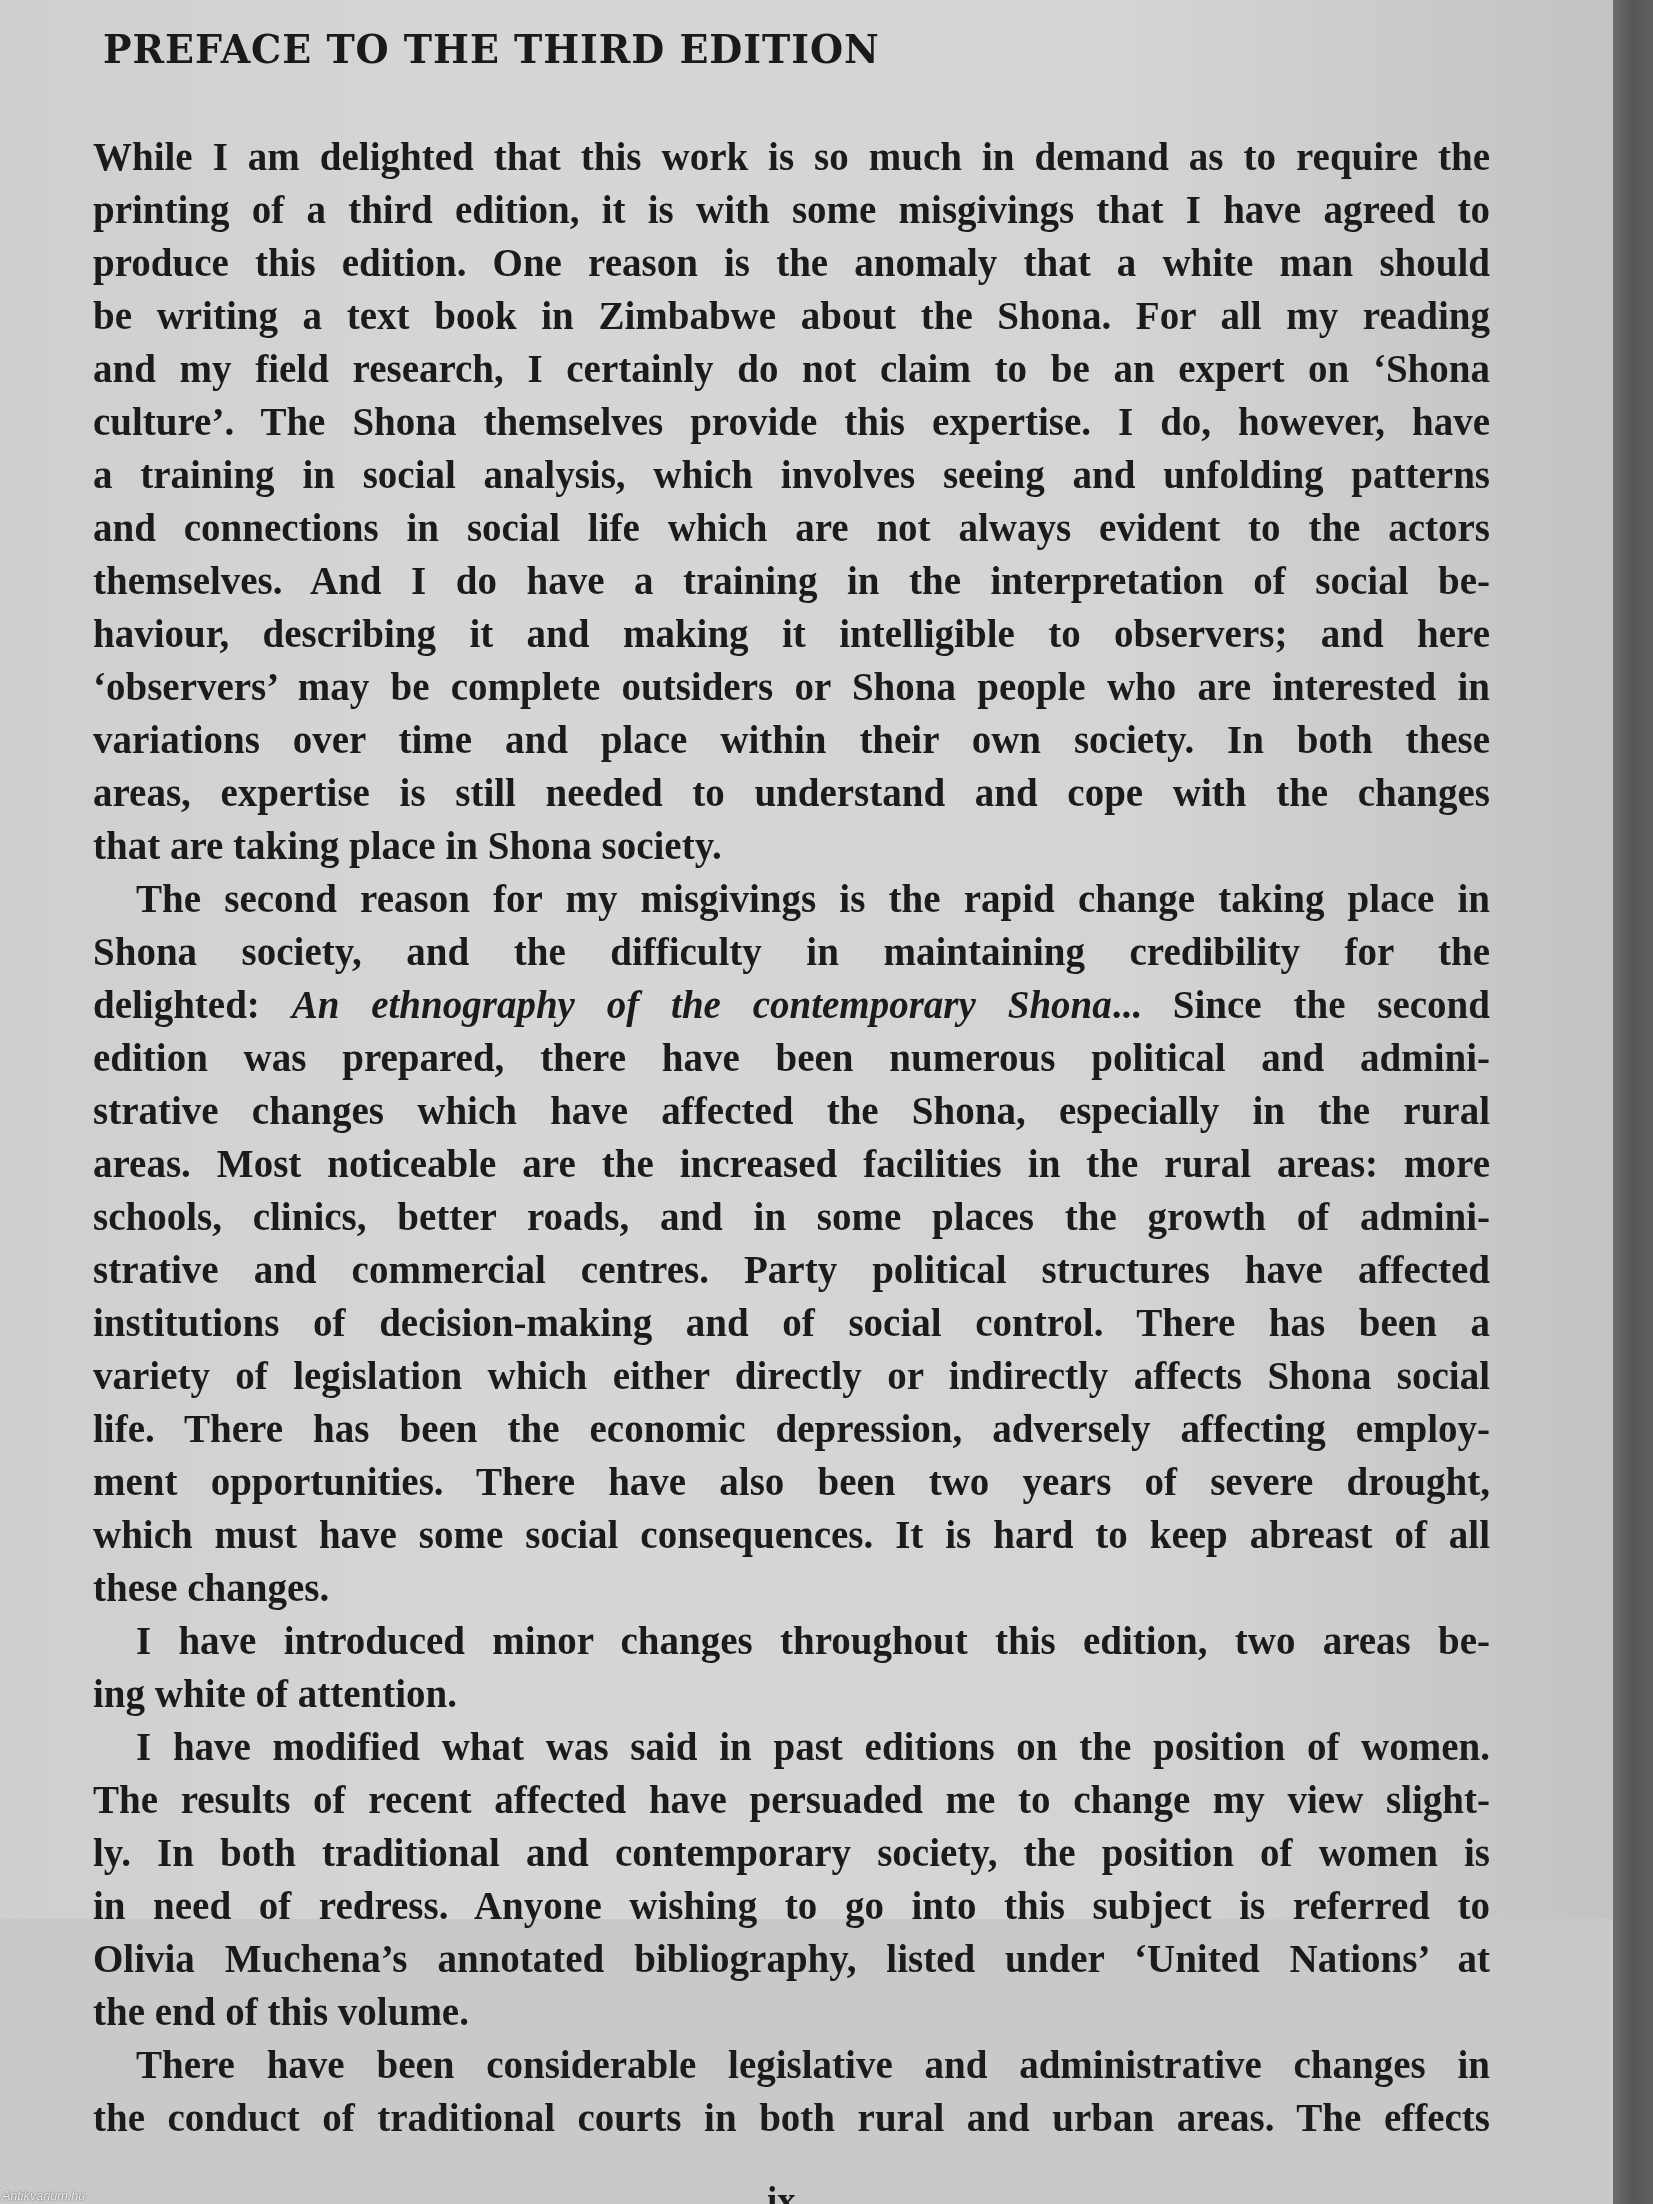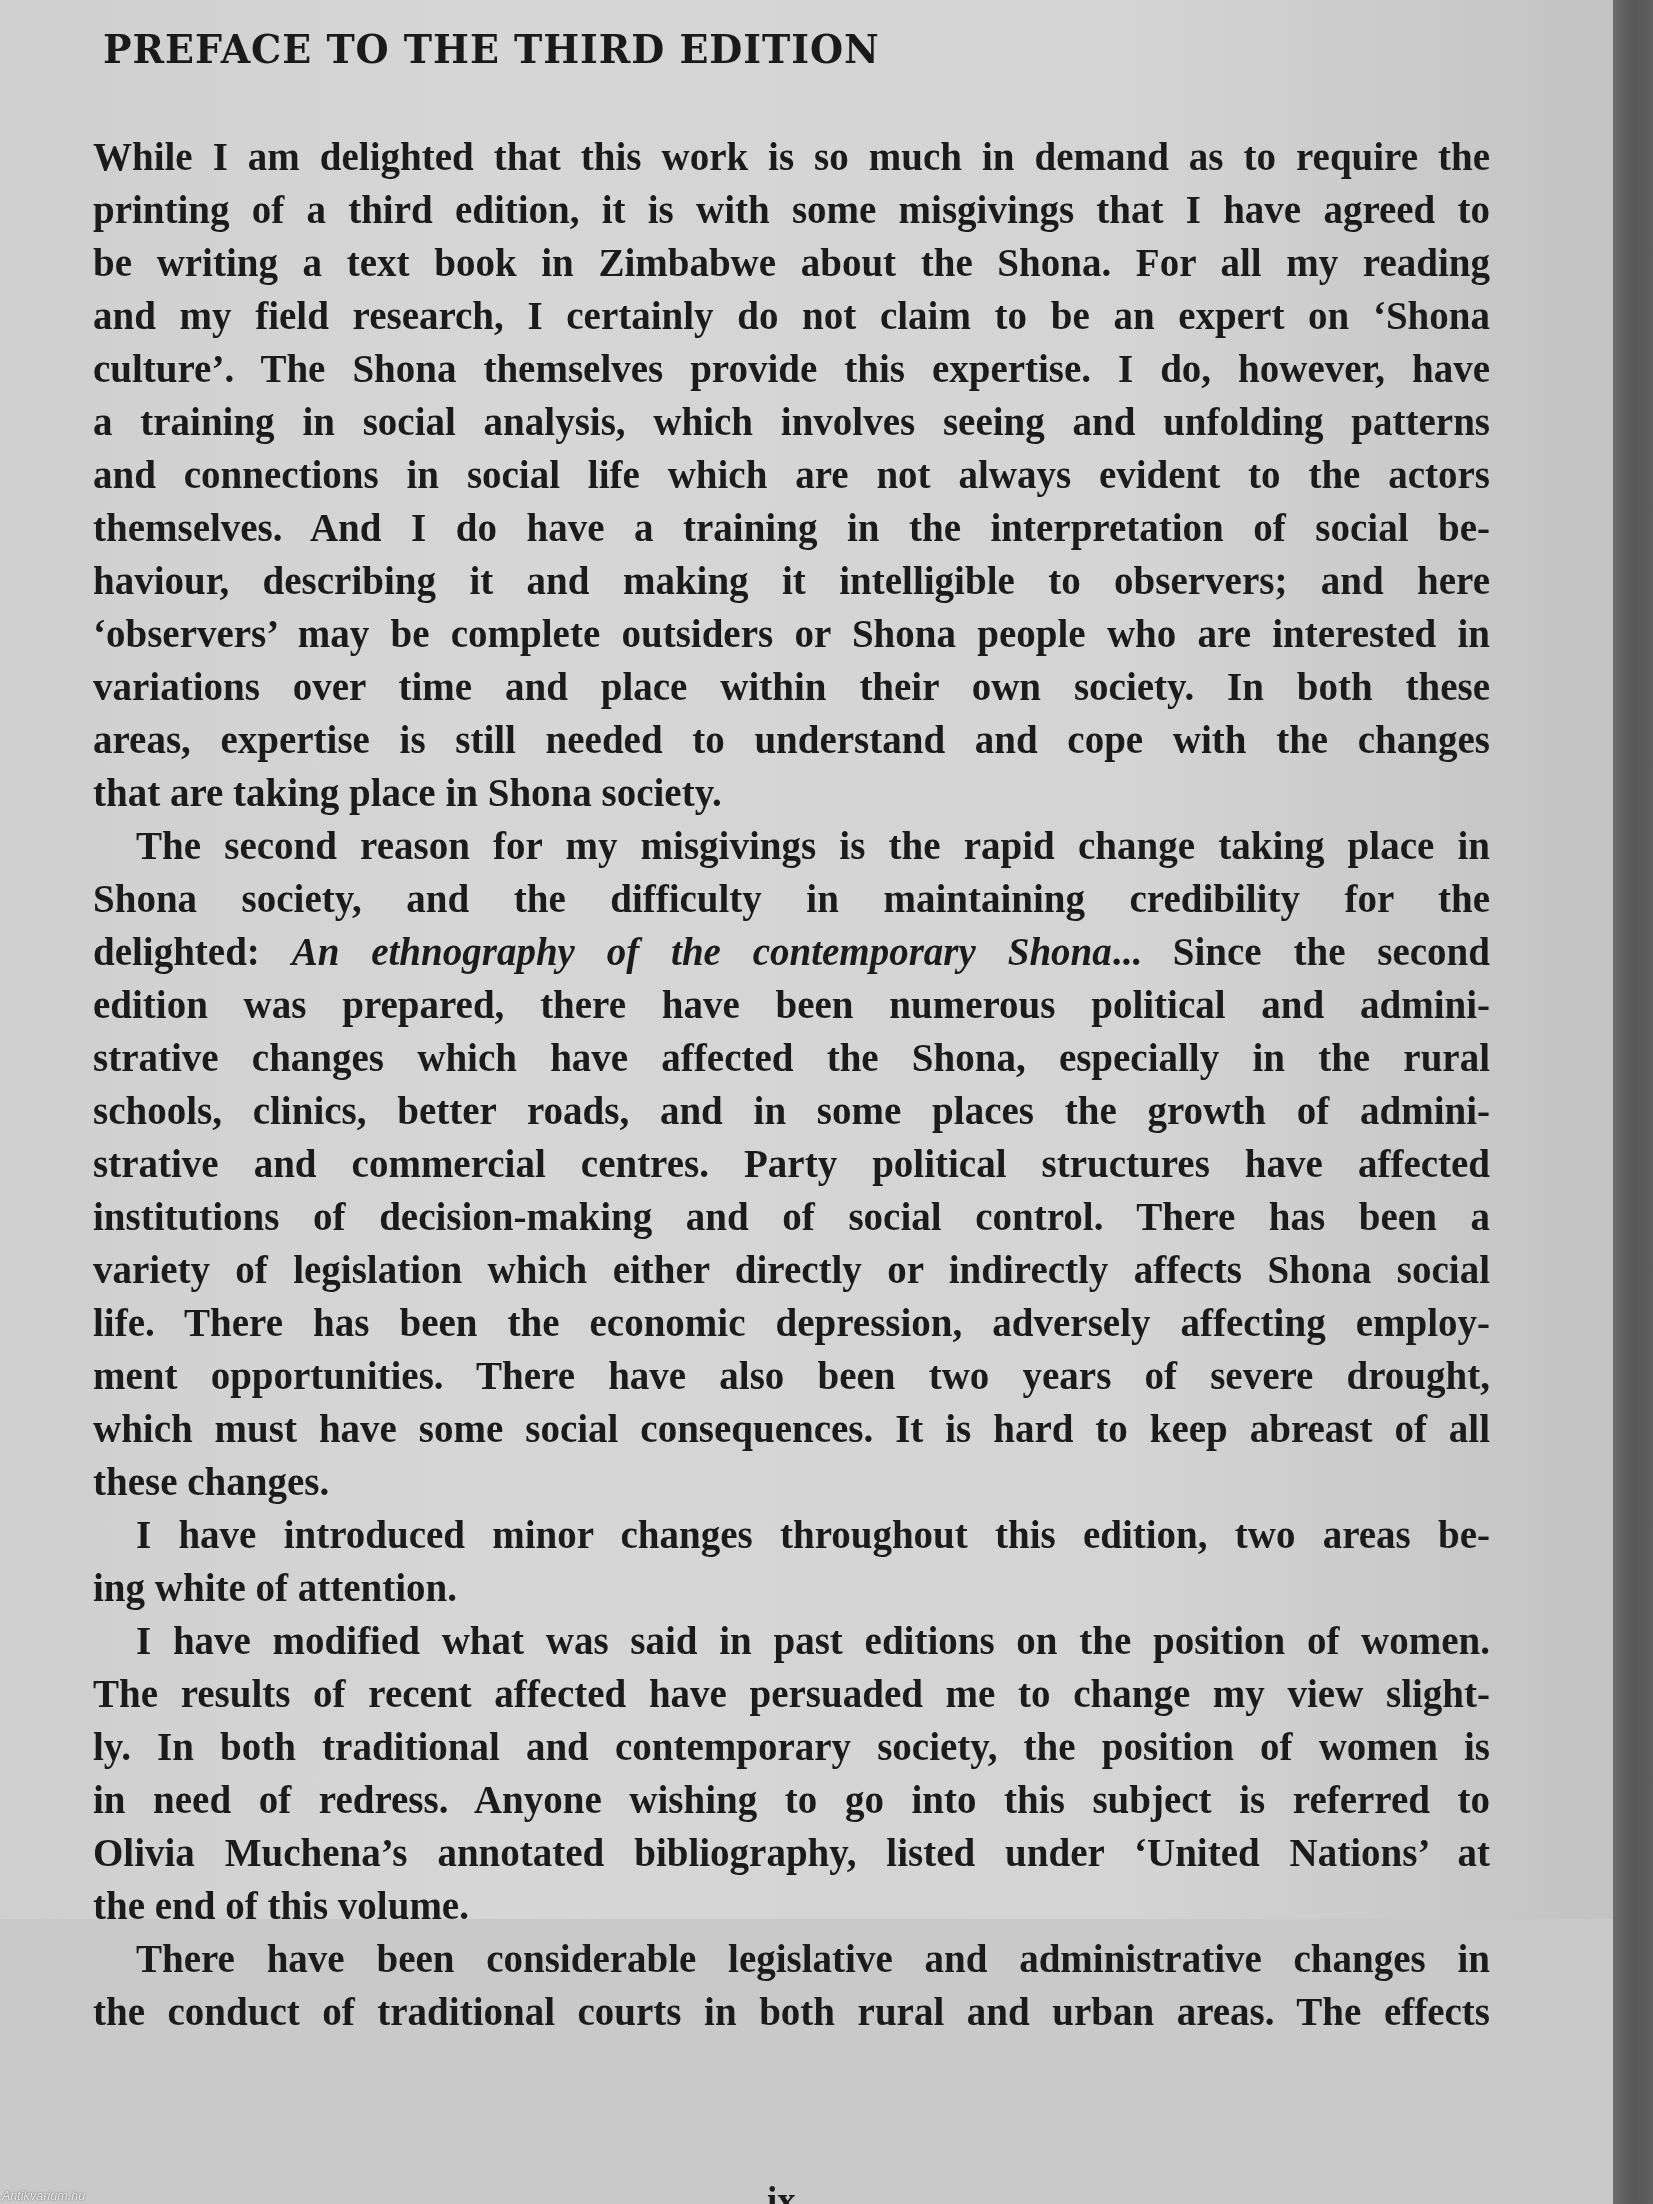--- a/index.html
+++ b/index.html
@@ -80,38 +80,40 @@
   </style>
 </head>
 <body>
 
 <div class="page">
   <div class="heading">PREFACE TO THE THIRD EDITION</div>
   <div class="body-text" id="body-text">
       <div>
         <span class="line">While I am delighted that this work is so much in demand as to require the</span>
         <span class="line">printing of a third edition, it is with some misgivings that I have agreed to</span>
+        <span class="line">produce this edition. One reason is the anomaly that a white man should</span>
         <span class="line">be writing a text book in Zimbabwe about the Shona. For all my reading</span>
         <span class="line">and my field research, I certainly do not claim to be an expert on ‘Shona</span>
         <span class="line">culture’. The Shona themselves provide this expertise. I do, however, have</span>
         <span class="line">a training in social analysis, which involves seeing and unfolding patterns</span>
         <span class="line">and connections in social life which are not always evident to the actors</span>
         <span class="line">themselves. And I do have a training in the interpretation of social be-</span>
         <span class="line">haviour, describing it and making it intelligible to observers; and here</span>
         <span class="line">‘observers’ may be complete outsiders or Shona people who are interested in</span>
         <span class="line">variations over time and place within their own society. In both these</span>
         <span class="line">areas, expertise is still needed to understand and cope with the changes</span>
         <span class="line last">that are taking place in Shona society.</span>
       </div>
       <div>
         <span class="line indent">The second reason for my misgivings is the rapid change taking place in</span>
         <span class="line">Shona society, and the difficulty in maintaining credibility for the</span>
         <span class="line"><span>delighted: </span><span class="ital">An ethnography of the contemporary Shona</span><span>... Since the second</span></span>
         <span class="line">edition was prepared, there have been numerous political and admini-</span>
         <span class="line">strative changes which have affected the Shona, especially in the rural</span>
+        <span class="line">areas. Most noticeable are the increased facilities in the rural areas: more</span>
         <span class="line">schools, clinics, better roads, and in some places the growth of admini-</span>
         <span class="line">strative and commercial centres. Party political structures have affected</span>
         <span class="line">institutions of decision-making and of social control. There has been a</span>
         <span class="line">variety of legislation which either directly or indirectly affects Shona social</span>
         <span class="line">life. There has been the economic depression, adversely affecting employ-</span>
         <span class="line">ment opportunities. There have also been two years of severe drought,</span>
         <span class="line">which must have some social consequences. It is hard to keep abreast of all</span>
         <span class="line last">these changes.</span>
       </div>
       <div>

